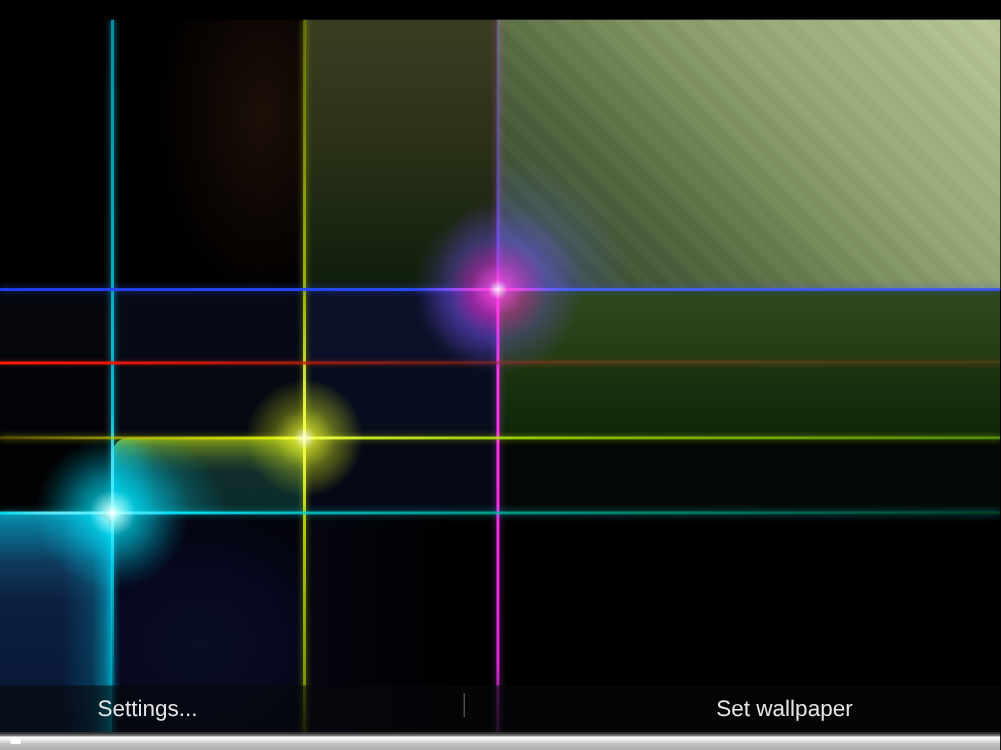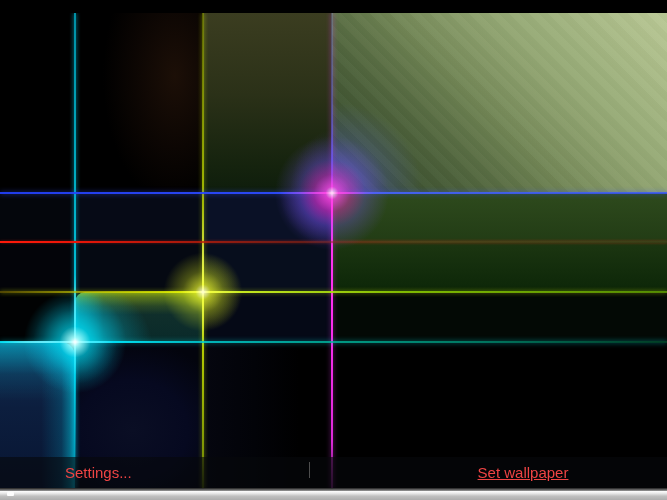--- a/index.html
+++ b/index.html
@@ -124,26 +124,26 @@
       rgba(255,45,225,0.4) 20%, rgba(125,85,255,0.28) 36%, rgba(125,85,255,0) 62%);}
   .glow-yellow{left:158px;top:247px;width:90px;height:90px;
     background:radial-gradient(circle, rgba(255,255,225,0.9) 0%, rgba(242,255,45,0.65) 12%,
       rgba(232,250,30,0.3) 32%, rgba(232,250,30,0) 62%);}
   .glow-cyan{left:20px;top:287px;width:110px;height:110px;
     background:radial-gradient(circle, #ffffff 0%, rgba(165,255,255,0.9) 6%,
       rgba(0,230,255,0.55) 20%, rgba(0,220,255,0.25) 42%, rgba(0,220,255,0) 66%);}
   
   .top-strip{left:0;top:0;width:667px;height:13px;background:#000;}
   .action-bar{left:0;top:457px;width:667px;height:31px;
-    background:rgba(6,8,12,0.62);color:#ef4444;font-size:15px;}
+    background:rgba(6,8,12,0.62);color:#e5e5e5;font-size:15px;}
   .btn{position:absolute;top:0;height:31px;line-height:31px;cursor:pointer;white-space:nowrap;}
   .btn-settings{left:65px;}
   .btn-setwp{left:0;width:0;}
   .btn-setwp span{position:absolute;left:523px;top:0;height:31px;line-height:31px;
-    transform:translateX(-50%);display:block;white-space:nowrap;text-decoration:underline;}
+    transform:translateX(-50%);display:block;white-space:nowrap;}
   .bar-divider{left:309px;top:462px;width:1px;height:16px;background:#4d4d4d;}
   .taskbar-edge{left:0;top:488px;width:667px;height:12px;
     border-top:1px solid #333;
     background:linear-gradient(to bottom,#5a5a5a 0%,#616161 10%,#fafafa 20%,#ececec 34%,#bfbfbf 60%,#a9a9a9 100%);}
   .taskbar-notch{position:absolute;left:7px;top:3px;width:7px;height:4px;background:#fdfdfd;border-radius:1px;}
 </style>
 </head>
 <body>
 
 <div class="screen">

